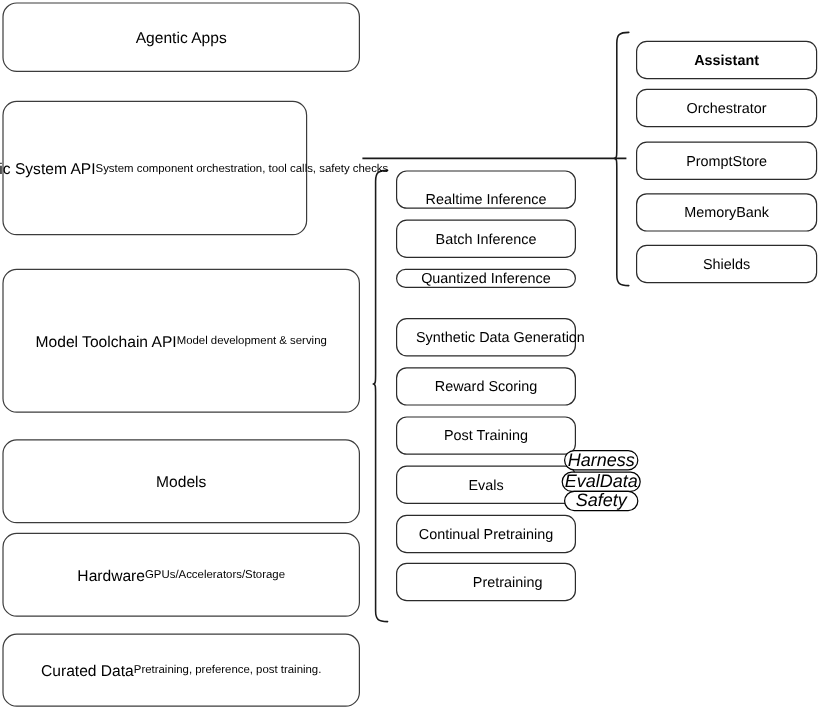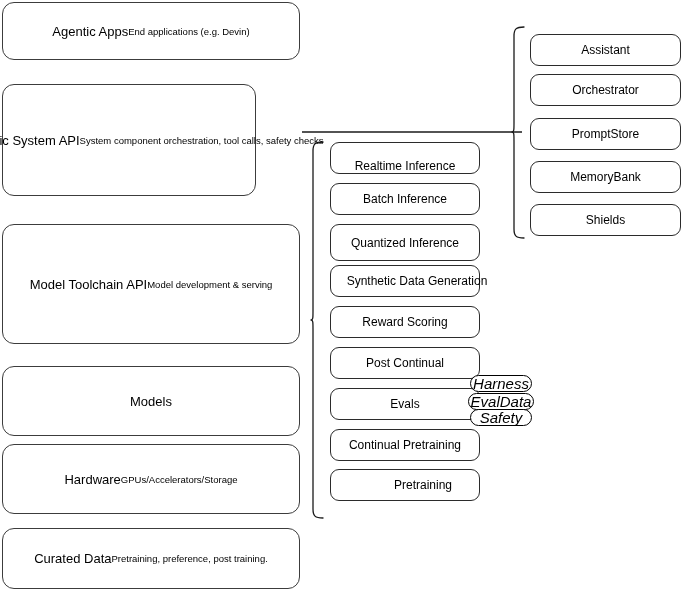--- a/index.html
+++ b/index.html
@@ -121,21 +121,20 @@
     <path id="middle-brace-path" d="M 323 142 C 315 142, 313 144, 313 151 L 313 311 C 313 318, 313 320, 311 320 C 313 320, 313 322, 313 329 L 313 509 C 313 516, 315 518, 323 518"></path>
   </svg>
 
   <svg class="brace-svg" id="right-brace" style="left:0px; top:0px; width:682px; height:591px;">
     <path id="right-brace-path" d="M 524 27 C 516 27, 514 29, 514 36 L 514 123 C 514 130, 514 132, 512 132 C 514 132, 514 134, 514 141 L 514 229 C 514 236, 516 238, 524 238"></path>
   </svg>
 
   <div id="left-stack">
       <div class="layer-box" style="left: 2px; top: 2px; width: 298px; height: 58px;">
         <div class="layer-title">Agentic Apps</div>
-        <div class="layer-sub">End applications (e.g. Devin)</div>
       </div>
       <div class="layer-box" style="left: 2px; top: 84px; width: 254px; height: 112px; padding-left: 39px;">
         <div class="layer-title">Agentic System API</div>
         <div class="layer-sub">System component orchestration, tool calls, safety checks</div>
       </div>
       <div class="layer-box" style="left: 2px; top: 224px; width: 298px; height: 120px;">
         <div class="layer-title">Model Toolchain API</div>
         <div class="layer-sub">Model development &amp; serving</div>
       </div>
       <div class="layer-box" style="left: 2px; top: 366px; width: 298px; height: 70px;">
@@ -151,45 +150,45 @@
       </div>
     </div>
 
   <div id="middle-column">
       <div class="chip-box" style="left: 330px; top: 142px; width: 150px; height: 32px; align-items: flex-end;">
         <span class="chip-label">Realtime Inference</span>
       </div>
       <div class="chip-box" style="left: 330px; top: 183px; width: 150px; height: 32px;">
         <span class="chip-label">Batch Inference</span>
       </div>
-      <div class="chip-box" style="left: 330px; top: 224px; width: 150px; height: 37px;">
+      <div class="chip-box" style="left: 330px; top: 224px; width: 150px; height: 16px;">
         <span class="chip-label">Quantized Inference</span>
       </div>
       <div class="chip-box" style="left: 330px; top: 265px; width: 150px; height: 32px; padding-left: 24px;">
         <span class="chip-label">Synthetic Data Generation</span>
       </div>
       <div class="chip-box" style="left: 330px; top: 306px; width: 150px; height: 32px;">
         <span class="chip-label">Reward Scoring</span>
       </div>
       <div class="chip-box" style="left: 330px; top: 347px; width: 150px; height: 32px;">
-        <span class="chip-label">Post Continual</span>
+        <span class="chip-label">Post Training</span>
       </div>
       <div class="chip-box" style="left: 330px; top: 388px; width: 150px; height: 32px;">
         <span class="chip-label">Evals</span>
       </div>
       <div class="chip-box" style="left: 330px; top: 429px; width: 150px; height: 32px;">
         <span class="chip-label">Continual Pretraining</span>
       </div>
       <div class="chip-box" style="left: 330px; top: 469px; width: 150px; height: 32px; padding-left: 36px;">
         <span class="chip-label">Pretraining</span>
       </div>
     </div>
 
   <div id="right-column">
-      <div class="chip-box" style="left: 530px; top: 34px; width: 151px; height: 32px;">
+      <div class="chip-box" style="left: 530px; top: 34px; width: 151px; height: 32px; font-weight: bold;">
         <span class="chip-label">Assistant</span>
       </div>
       <div class="chip-box" style="left: 530px; top: 74px; width: 151px; height: 32px;">
         <span class="chip-label">Orchestrator</span>
       </div>
       <div class="chip-box" style="left: 530px; top: 118px; width: 151px; height: 32px; text-align: center;">
         <span class="chip-label">PromptStore</span>
       </div>
       <div class="chip-box" style="left: 530px; top: 161px; width: 151px; height: 32px;">
         <span class="chip-label">MemoryBank</span>

